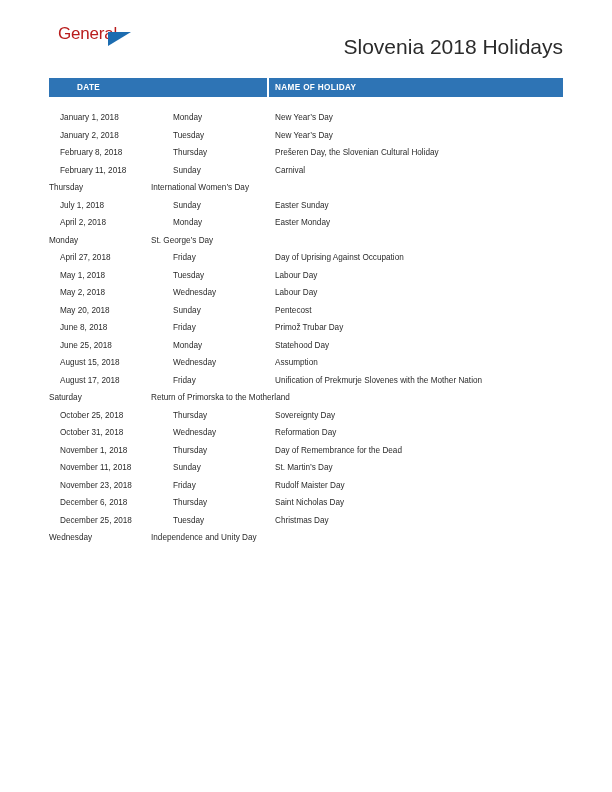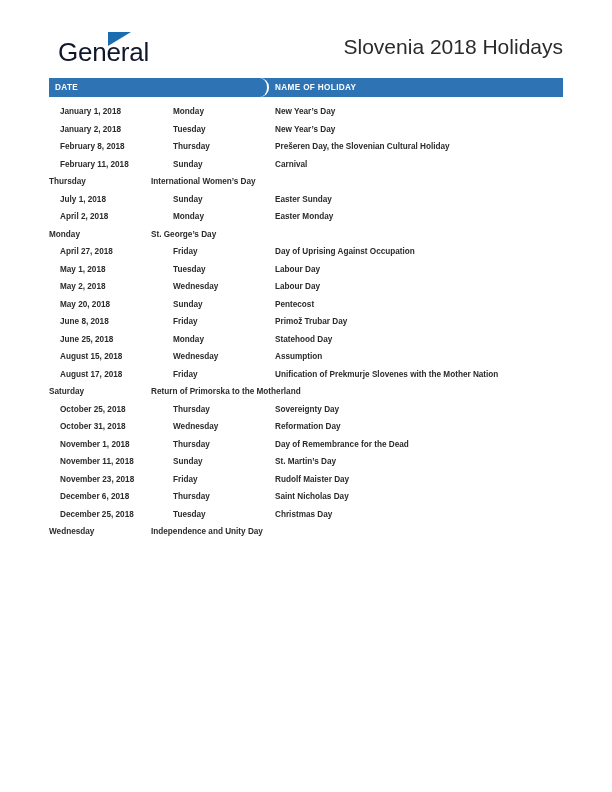--- a/index.html
+++ b/index.html
@@ -31,24 +31,24 @@
   .logo {
     position: absolute;
     left: 0;
     top: 0;
     width: 200px;
     height: 46px;
   }
   .logo-general {
     position: absolute;
     left: 9px;
-    top: 15px;
-    font-size: 26px;
+    top: 2px;
+    font-size: 17px;
     letter-spacing: -0.2px;
-    color: #0f172a;
+    color: #b91c1c;
     font-family: "Liberation Sans", sans-serif;
   }
   .logo-triangle {
     position: absolute;
     left: 59px;
     top: 9.5px;
     width: 0;
     height: 0;
     border-top: 0px solid transparent;
     border-left: 23px solid #1c6cb0;
@@ -91,32 +91,30 @@
   .th {
     font-size: 8.2px;
     font-weight: bold;
     color: #ffffff;
     letter-spacing: 0.35px;
     line-height: 19px;
     box-sizing: border-box;
   }
   .th-date {
     width: 220px;
-    padding-left: 6px;
+    padding-left: 28px;
     border-right: 2.5px solid #ffffff;
-    border-radius: 9px;
   }
   .th-name {
     flex: 1;
     padding-left: 6px;
   }
 
   .tbody {
-    padding-top: 6px;
-    font-weight: bold;
+    padding-top: 12px;
   }
   .row {
     display: flex;
     height: 17.5px;
     align-items: center;
   }
   .cell {
     font-size: 8.2px;
     color: #2b2b2b;
     line-height: 17.5px;

